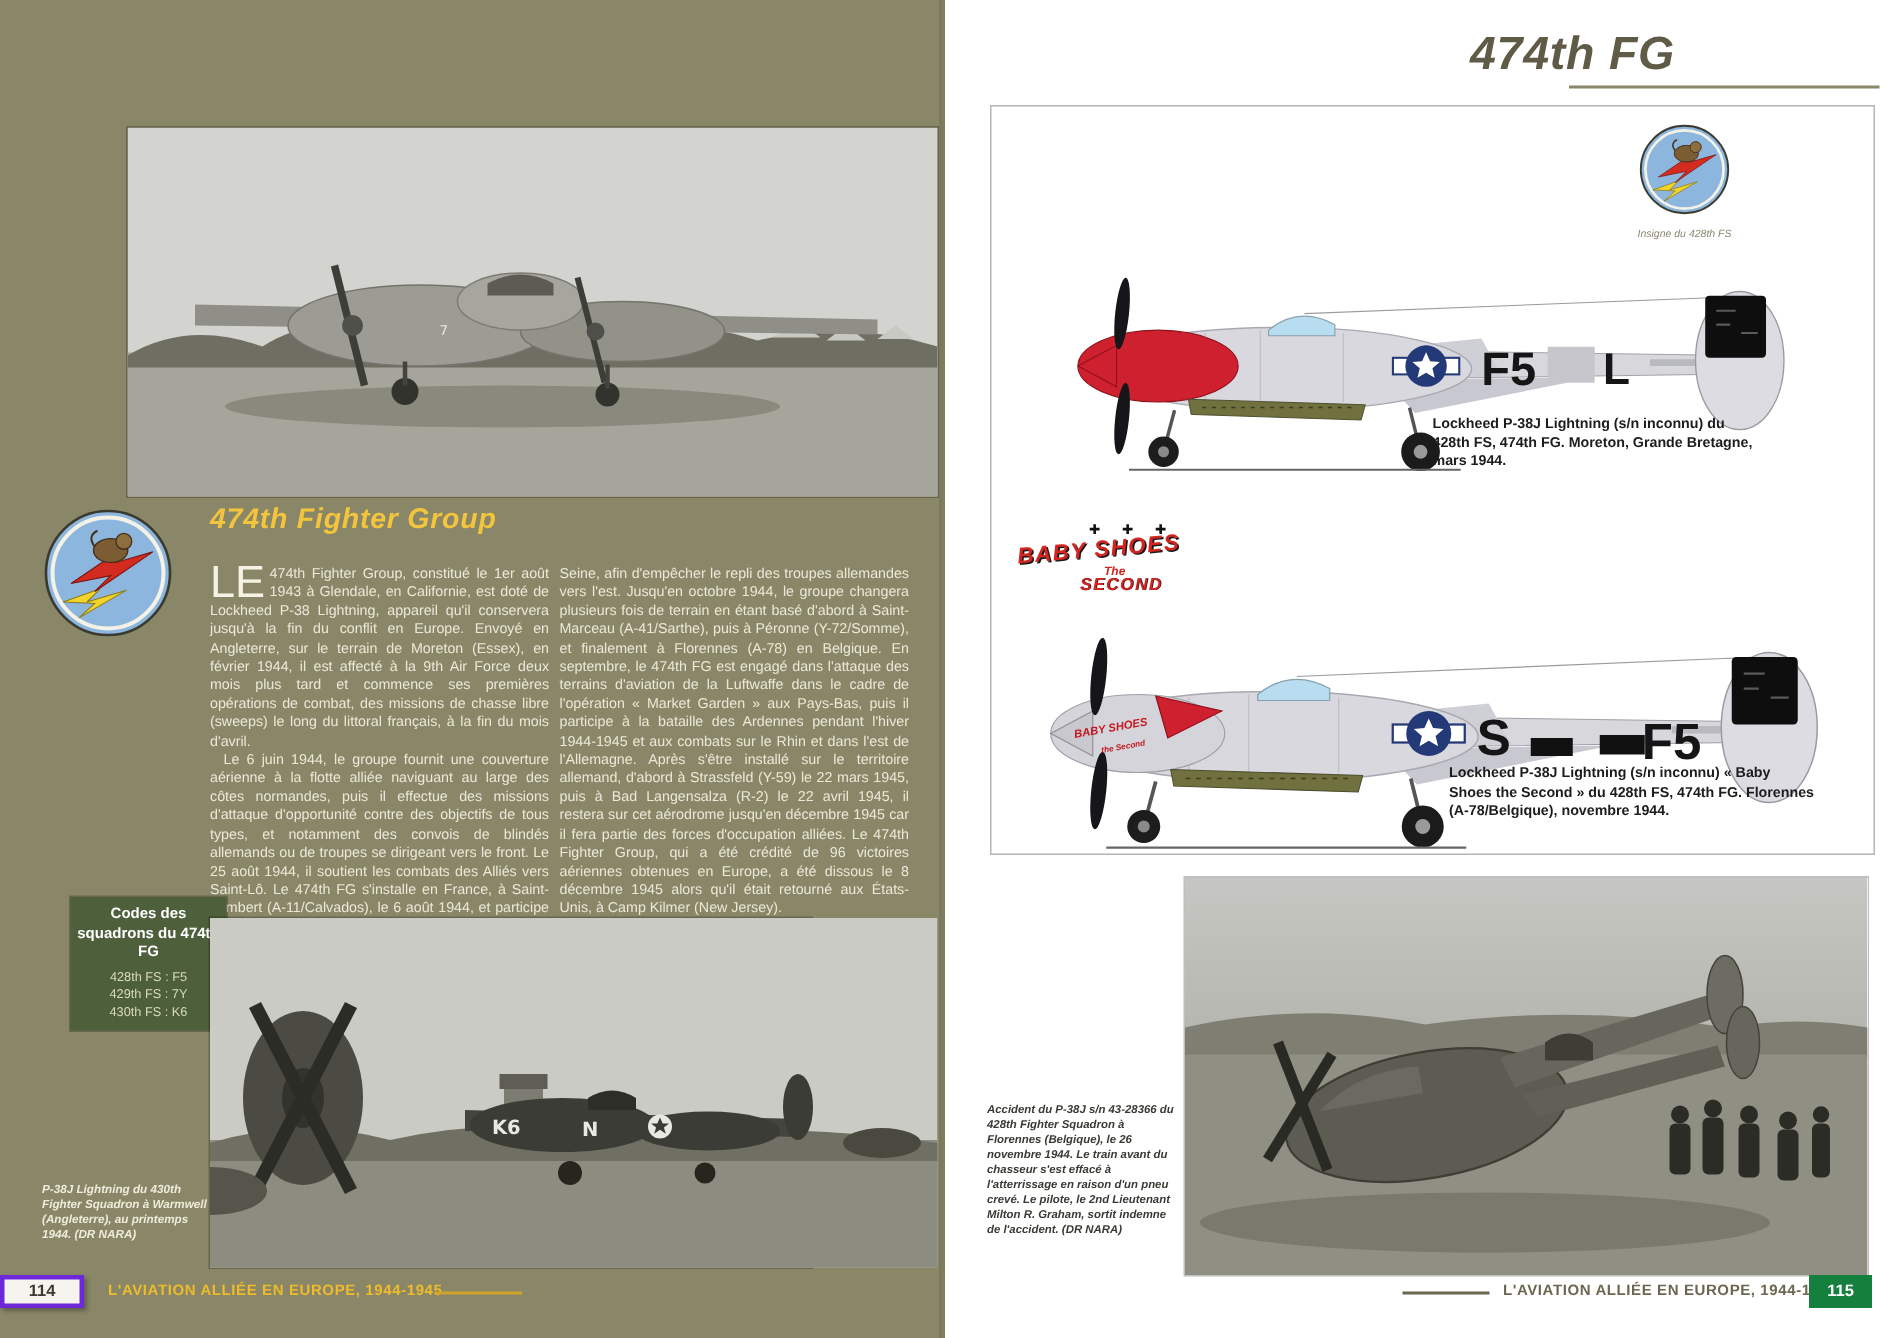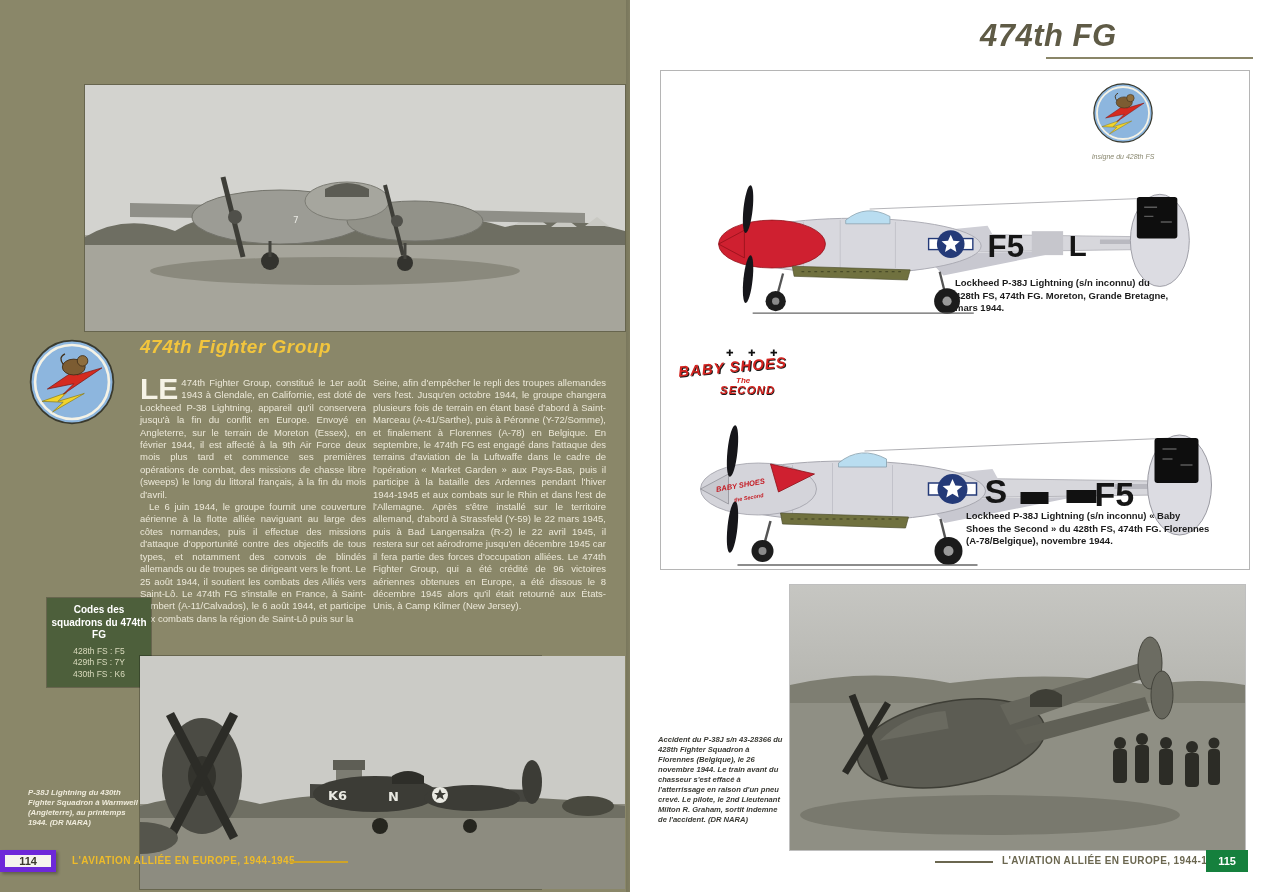--- a/index.html
+++ b/index.html
@@ -8,57 +8,57 @@
     font-family:"Liberation Sans","DejaVu Sans",sans-serif;
     background:#ffffff;
   }
   
   .page-left{position:absolute;left:0;top:0;width:630px;height:892px;background:#8a8769;}
   .gutter{position:absolute;left:626px;top:0;width:8px;height:892px;
     background:linear-gradient(90deg,rgba(0,0,0,.12),rgba(0,0,0,0));}
   .photo-frame{position:absolute;box-shadow:0 0 0 1px rgba(0,0,0,.25);}
   .photo-frame svg{display:block;}
   .photo-top-left{left:85px;top:85px;width:540px;height:246px;}
-  .photo-bottom-left{left:140px;top:612px;width:401px;height:233px;margin-top:44px;}
+  .photo-bottom-left{left:140px;top:612px;width:401px;height:233px;}
 
   .badge-left{position:absolute;left:28px;top:338px;width:88px;height:88px;}
   .page-title{
     position:absolute;left:140px;top:336px;width:400px;
     font-size:19px;font-weight:bold;font-style:italic;color:#f2c53d;
     letter-spacing:.5px;
   }
   .bodycol{
     position:absolute;top:377px;font-size:9.5px;line-height:12.4px;
     color:#ece8d8;text-align:justify;
   }
   .col1{left:140px;width:226px;}
   .col2{left:373px;width:233px;}
   .dropcap{
-    float:left;font-size:30px;line-height:24px;font-weight:bold;color:#f6f3e6;
+    float:left;font-size:30px;line-height:24px;font-weight:normal;color:#f6f3e6;
     padding-right:3px;
   }
   .para2{text-indent:9px;margin-top:0;}
   .margin-caption{
     position:absolute;font-size:7.8px;line-height:10px;font-style:italic;font-weight:bold;
     color:#efebdb;
   }
   .caption-snoot{left:28px;top:505px;width:106px;}
   .caption-bottom-left{left:28px;top:788px;width:114px;}
   .codes-box{
     position:absolute;left:47px;top:598px;width:104px;background:#4d5f3b;
     box-shadow:0 0 0 1px rgba(0,0,0,.25);
     padding:6px 4px 7px 4px;box-sizing:border-box;text-align:center;
   }
   .codes-title{font-size:10px;font-weight:bold;color:#ffffff;line-height:12.5px;margin-bottom:4px;}
   .codes-line{font-size:8.5px;color:#d9dabd;line-height:11.5px;}
 
   .footer-left{position:absolute;left:0;top:850px;width:630px;height:24px;}
   .pagenum-left{
     position:absolute;left:0;top:0;width:56px;height:22px;background:#f5f4ee;
-    border:5px solid #6d28d9;box-shadow:2px 2px 3px rgba(0,0,0,.3);
+    border:3px solid #6d28d9;box-shadow:2px 2px 3px rgba(0,0,0,.3);
     font-size:11px;font-weight:bold;color:#3c3a2e;
     display:flex;align-items:center;justify-content:center;box-sizing:border-box;
   }
   .footer-left-text{
     position:absolute;left:72px;top:5px;font-size:10px;font-weight:bold;color:#edbb2b;
     letter-spacing:.4px;
   }
   .footer-left-dash{position:absolute;left:290px;top:11px;width:58px;height:1.5px;background:#cfa428;}
 
   

